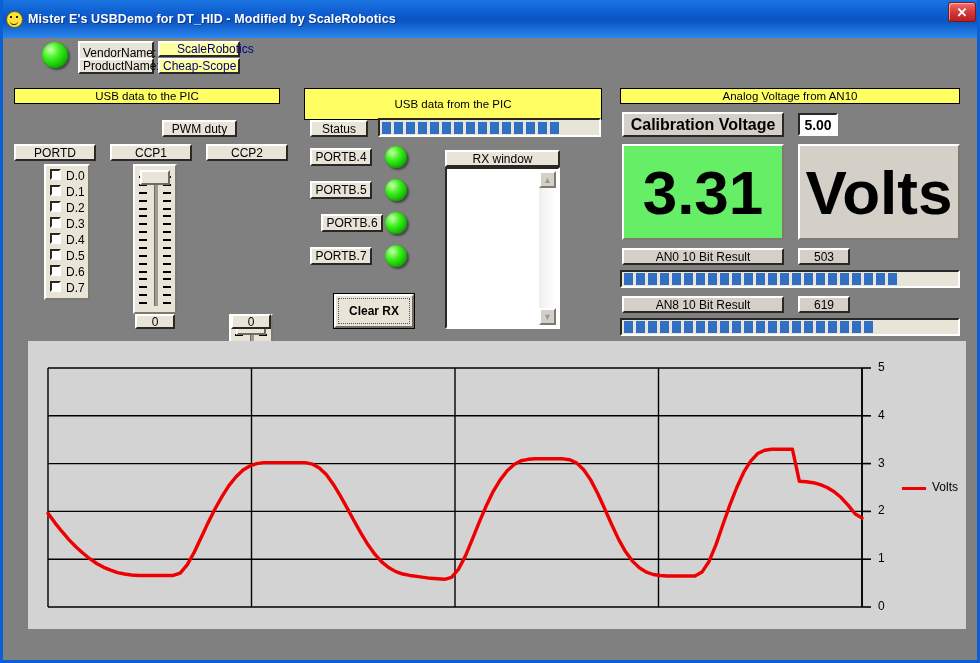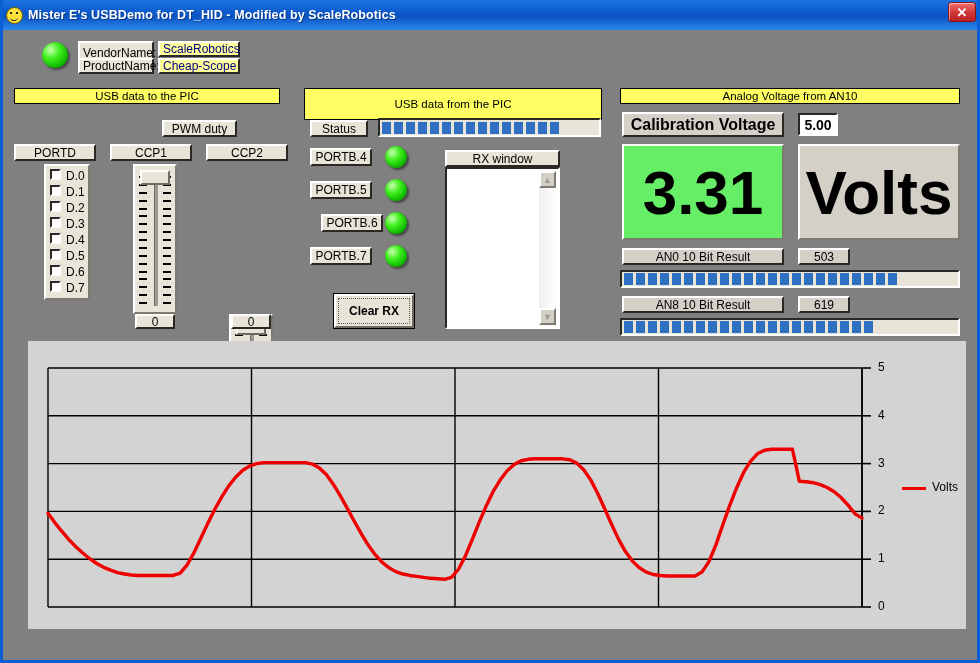--- a/index.html
+++ b/index.html
@@ -7,21 +7,21 @@
     width:980px;height:663px;overflow:hidden;
     font-family:"Liberation Sans", sans-serif;
     background:#808080;
     -webkit-font-smoothing:none;
   }
   #app{position:relative;width:980px;height:663px;background:#808080;overflow:hidden;}
 
   
   .win-border{position:absolute;left:0;top:0;width:980px;height:663px;box-sizing:border-box;
     border:3px solid #0a5fd4;border-top:none;}
-  .titlebar{position:absolute;left:0;top:0;width:980px;height:30px;
+  .titlebar{position:absolute;left:0;top:0;width:980px;height:38px;
     background:linear-gradient(to bottom,#1a74e2 0%,#0b57c9 45%,#0c54c2 55%,#2a86ee 100%);
     display:flex;align-items:center;}
   .title-icon{width:15px;height:15px;border-radius:50%;background:#ffe13a;border:1px solid #6a5a00;
     margin-left:6px;margin-right:5px;position:relative;flex:none;}
   .title-icon:before{content:"";position:absolute;left:3px;top:4px;width:2px;height:2px;background:#222;box-shadow:6px 0 0 #222;}
   .title-icon:after{content:"";position:absolute;left:3px;top:9px;width:8px;height:3px;border-bottom:1.5px solid #222;border-radius:0 0 6px 6px;}
   .title-text{color:#fff;font-size:12.5px;font-weight:bold;letter-spacing:.1px;text-shadow:1px 1px 0 #083a8a;}
   .close-btn{position:absolute;right:4px;top:2px;width:26px;height:18px;
     background:linear-gradient(to bottom,#f07070 0%,#d33b3b 50%,#b81f1f 100%);
     border:1px solid #8e1111;border-radius:3px;color:#fff;font-size:13px;font-weight:bold;
@@ -106,21 +106,21 @@
   <div class="titlebar">
     <span class="title-icon"></span>
     <span class="title-text">Mister E's USBDemo for DT_HID - Modified by ScaleRobotics</span>
     <div class="close-btn">✕</div>
   </div>
   <div class="win-border"></div>
 
   <div class="abs led led-big" style="left:42px;top:42px;"></div>
 
   <div class="abs lbl" style="left:78px;top:41px;width:76px;height:24px;justify-content:flex-start;padding-left:3px;">VendorName:</div>
-  <div class="abs lbl" style="left:158px;top:41px;width:82px;height:16px;background:#ffff9c;justify-content:flex-start;padding-left:3px;color:#000080;">ScaleRobotics</div>
+  <div class="abs lbl" style="left:158px;top:41px;width:82px;height:16px;background:#ffff9c;justify-content:flex-start;padding-left:17px;color:#000080;">ScaleRobotics</div>
 
   <div class="abs lbl" style="left:78px;top:58px;width:76px;height:16px;justify-content:flex-start;padding-left:3px;">ProductName:</div>
   <div class="abs lbl" style="left:158px;top:58px;width:82px;height:16px;background:#ffff9c;justify-content:flex-start;padding-left:3px;color:#000080;">Cheap-Scope</div>
 
   <div class="abs banner" style="left:14px;top:88px;width:266px;height:16px;">USB data to the PIC</div>
 
   <div class="abs lbl" style="left:162px;top:120px;width:75px;height:17px;">PWM duty</div>
 
   <div class="abs lbl" style="left:14px;top:144px;width:82px;height:17px;">PORTD</div>
   <div class="abs lbl" style="left:110px;top:144px;width:82px;height:17px;">CCP1</div>

